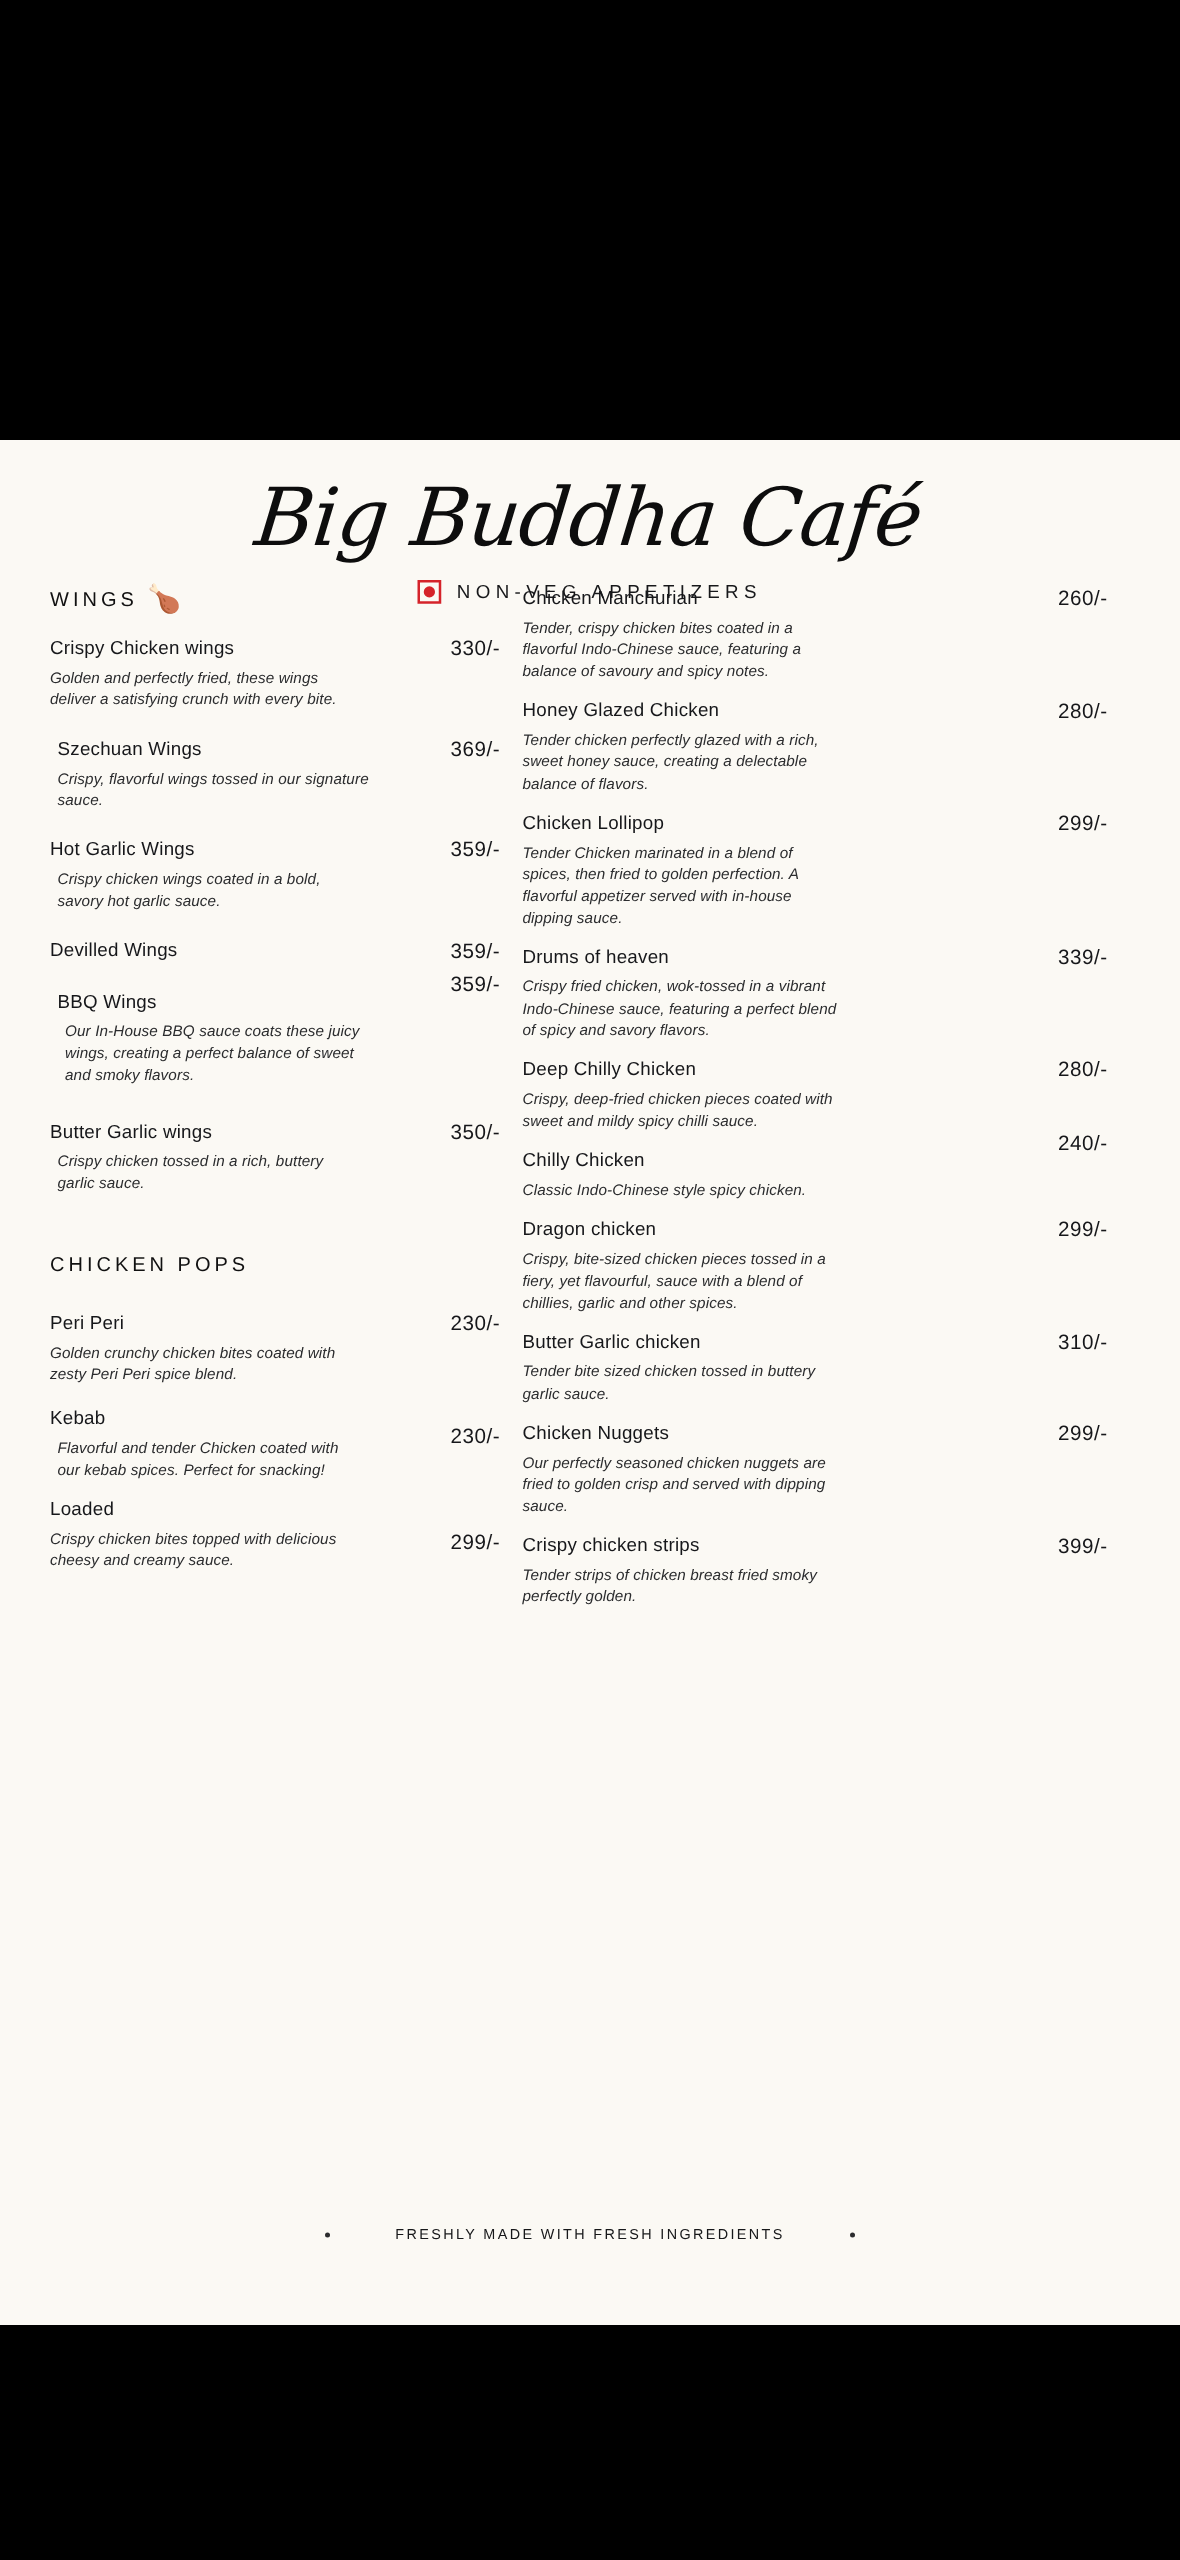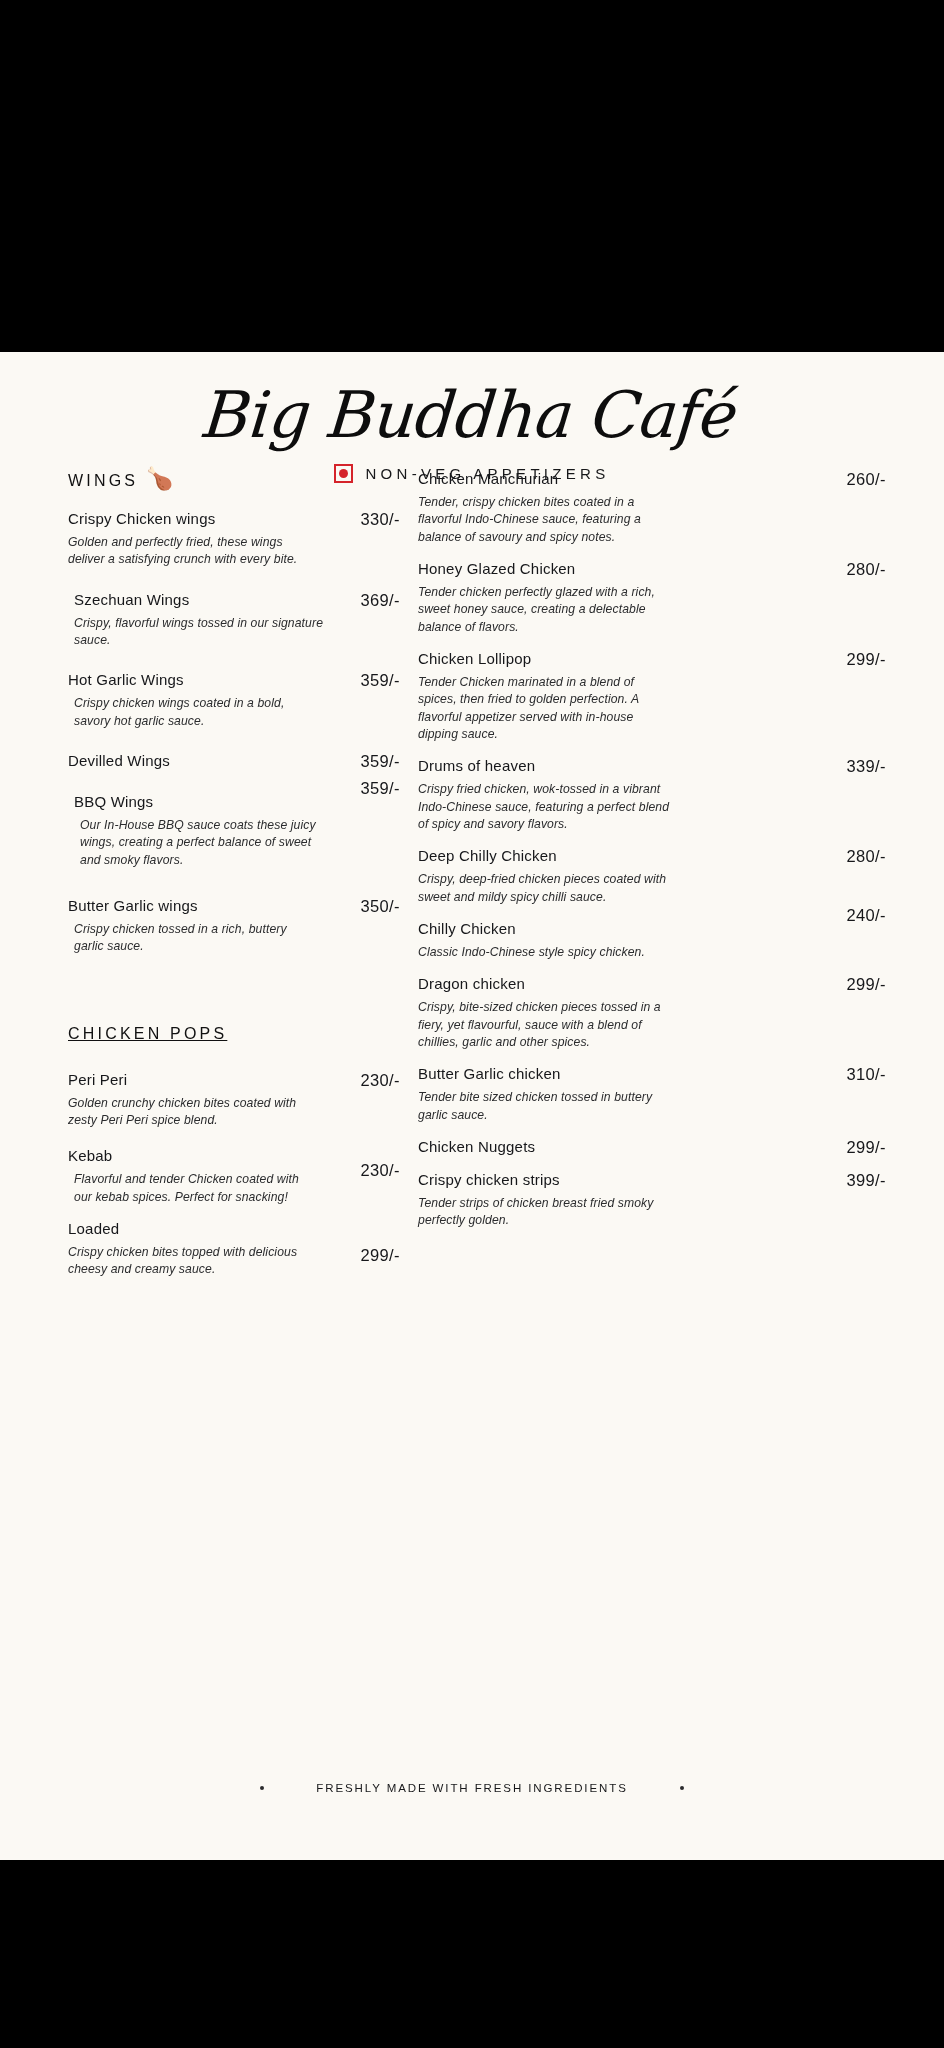--- a/index.html
+++ b/index.html
@@ -45,21 +45,21 @@
   .subtitle {
     font-size:15px; letter-spacing:4.3px; color:#17181a; font-weight:400;
   }
 
   
   .columns {
     position:absolute; left:0; top:118px; width:944px;
     display:flex; align-items:flex-start;
   }
   .col { position:relative; }
-  .col-left  { width:400px; padding-left:68px; }
+  .col-left  { width:400px; padding-left:40px; }
   .col-right { width:544px; padding-left:18px; padding-right:58px; }
 
   .section-head {
     display:flex; align-items:center; gap:8px;
     font-size:16px; letter-spacing:3.2px; color:#111; font-weight:400;
   }
   .section-head .emoji { font-size:22px; line-height:1; transform:translateY(-2px); }
 
   .item { position:relative; }
   .item-head { display:flex; align-items:flex-start; justify-content:space-between; gap:10px; }
@@ -75,21 +75,21 @@
     font-size:12.2px; font-style:italic; color:#2b2c2e; line-height:1.42;
     letter-spacing:.1px; margin-top:5px; max-width:250px;
   }
   .col-right .item-desc { max-width:255px; }
 
   .col-left .item-name  { padding-left:0; }
   .mt14 { margin-top:14px; }
   .mt18 { margin-top:18px; }
   .mt22 { margin-top:22px; }
   .mt28 { margin-top:28px; }
-  .mt48 { margin-top:69px;text-decoration:underline; }
+  .mt48 { margin-top:48px; }
   .indent { padding-left:6px; }
   .price-up   { transform:translateY(-14px); }
   .price-down { transform:translateY(14px); }
   .price-down2{ transform:translateY(26px); }
 
   
   .footer {
     position:absolute; left:0; bottom:66px; width:944px;
     display:flex; align-items:center; justify-content:center; gap:0;
   }
@@ -266,20 +266,21 @@
             <span class="item-price">310/-</span>
           </div>
           <div class="item-desc">Tender bite sized chicken tossed in buttery garlic sauce.</div>
         </div>
 
         <div class="item mt14">
           <div class="item-head">
             <span class="item-name">Chicken Nuggets</span>
             <span class="item-price">299/-</span>
           </div>
+          <div class="item-desc">Our perfectly seasoned chicken nuggets are fried to golden crisp and served with dipping sauce.</div>
         </div>
 
         <div class="item mt14">
           <div class="item-head">
             <span class="item-name">Crispy chicken strips</span>
             <span class="item-price">399/-</span>
           </div>
           <div class="item-desc">Tender strips of chicken breast fried smoky perfectly golden.</div>
         </div>
 

